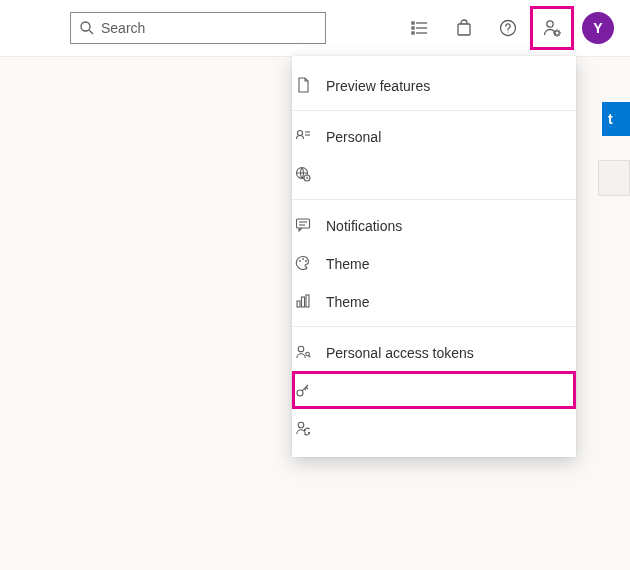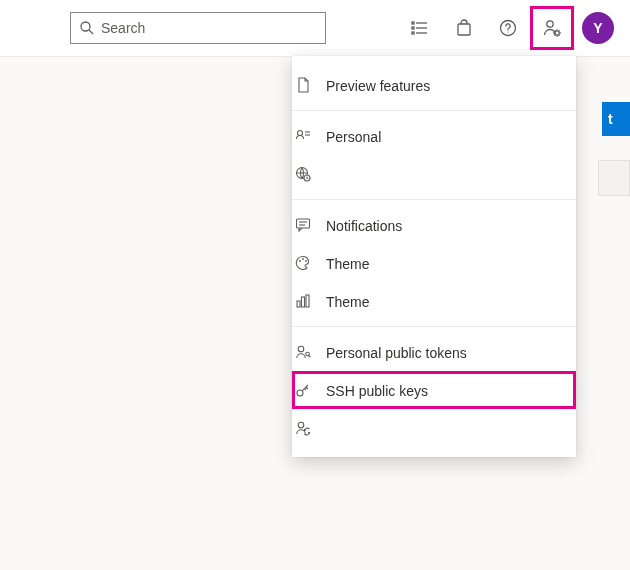--- a/index.html
+++ b/index.html
@@ -279,30 +279,29 @@
   <div class="menu-divider"></div>
   <div class="menu-item">
     <span class="mi-icon">
       <svg width="16" height="16" viewBox="0 0 16 16" fill="none" stroke="#605e5c" stroke-width="1.1">
           <circle cx="6" cy="5" r="2.8"></circle>
           <path d="M1.8 14 a4.2 4.2 0 0 1 8.4 0"></path>
           <circle cx="12.5" cy="10" r="1.8"></circle>
           <path d="M13.6 11.3 l1.8 1.8 M14.4 12.1 l-0.8 0.8"></path>
         </svg>
     </span>
-    <span>Personal public tokens</span>
+    <span>Personal access tokens</span>
   </div>
   <div class="menu-item highlighted">
     <span class="mi-icon">
       <svg width="16" height="16" viewBox="0 0 16 16" fill="none" stroke="#605e5c" stroke-width="1.1">
           <circle cx="5" cy="11" r="3"></circle>
           <path d="M7.2 8.8 L13 3 M11 5 l2 2 M9.5 6.5 l1.5 1.5"></path>
         </svg>
     </span>
-    <span>SSH public keys</span>
   </div>
   <div class="menu-item">
     <span class="mi-icon">
       <svg width="16" height="16" viewBox="0 0 16 16" fill="none" stroke="#605e5c" stroke-width="1.1">
           <circle cx="6" cy="5" r="2.8"></circle>
           <path d="M1.8 14 a4.2 4.2 0 0 1 8.4 0"></path>
           <path d="M14.5 9 a3 3 0 0 0 -5 1.5 M9.5 14 a3 3 0 0 0 5 -1.5"></path>
           <path d="M9.5 9 v1.5 h1.5 M14.5 14 v-1.5 h-1.5"></path>
         </svg>
     </span>

